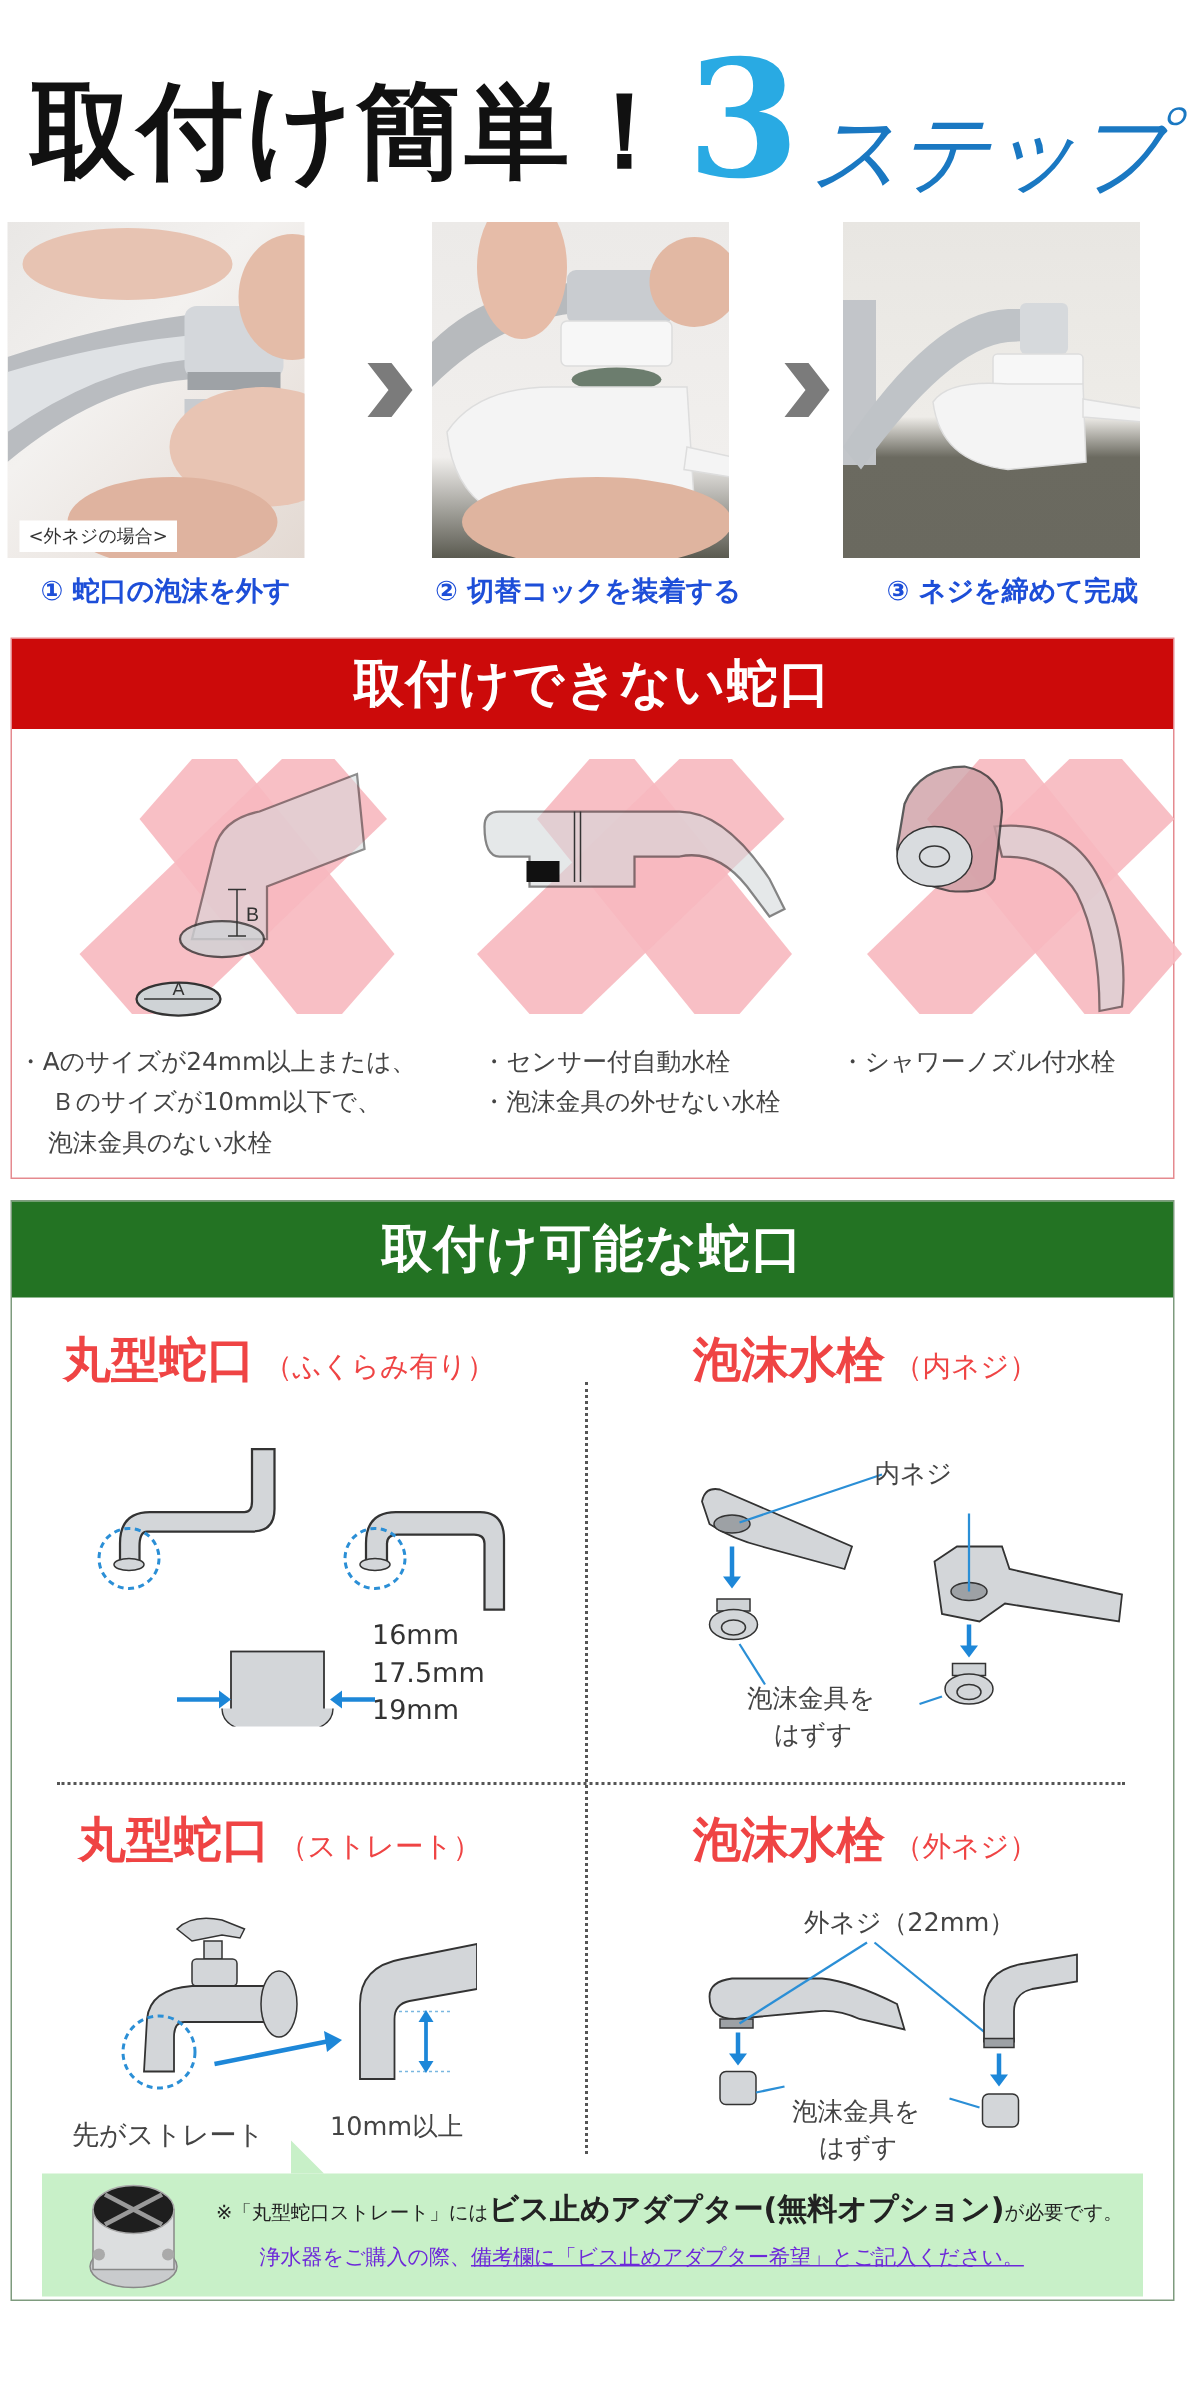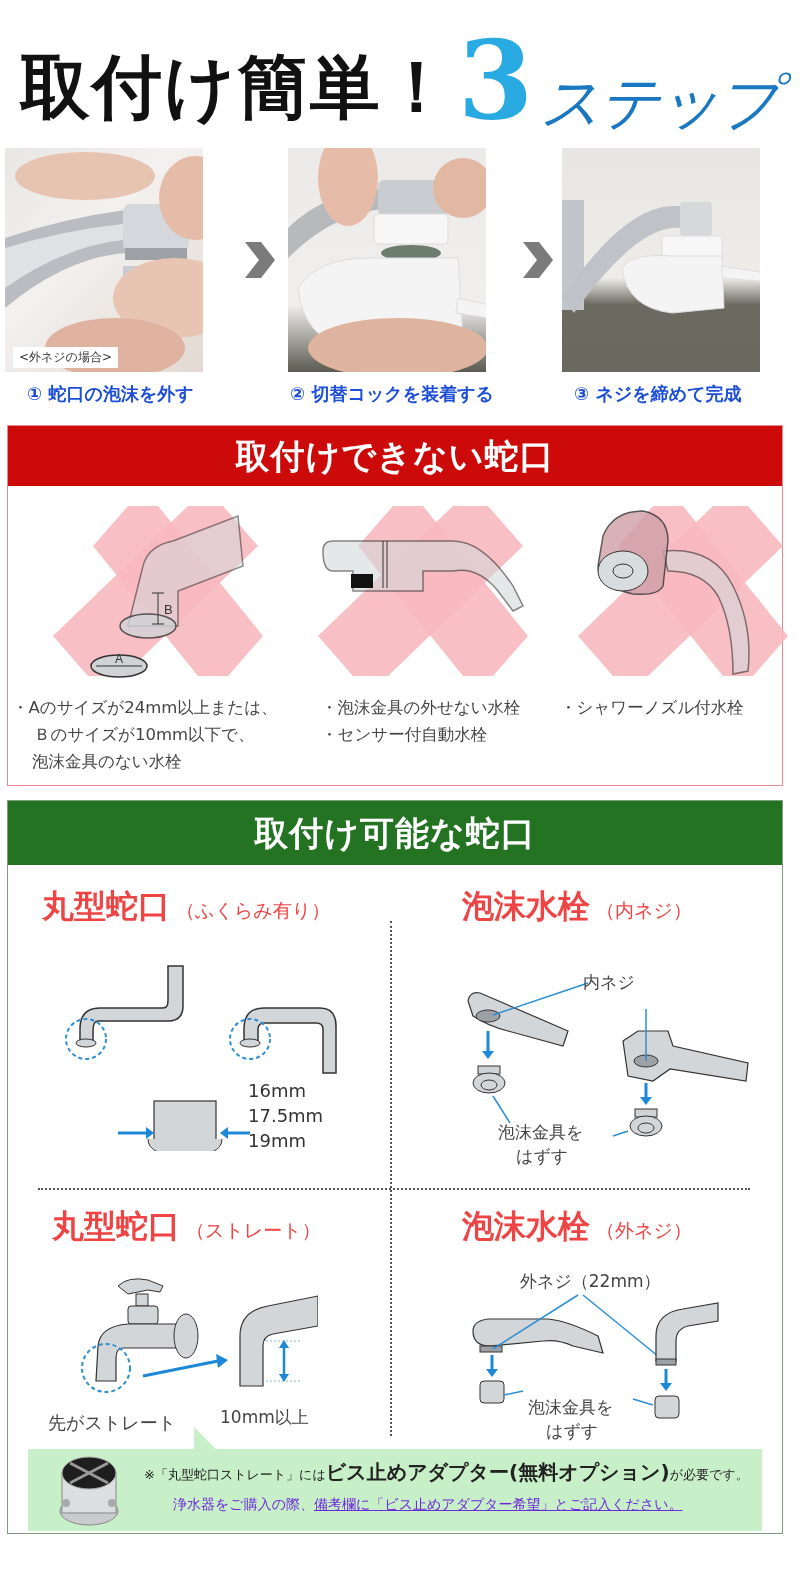--- a/index.html
+++ b/index.html
@@ -17,21 +17,21 @@
   .step-photo.p1 { left: 5px; background: linear-gradient(135deg,#e9e7e5 0%,#f3f1ef 40%,#e3d9d2 100%); }
   .step-photo.p2 { left: 288px; background: linear-gradient(180deg,#eceae8 0%,#f1efed 70%,#5a5a50 100%); }
   .step-photo.p3 { left: 562px; background: linear-gradient(180deg,#e8e6e2 0%,#eeece8 58%,#6b6a60 70%,#6a695f 100%); }
   .step-arrow { position: absolute; top: 240px; width: 34px; height: 40px; }
   .step-arrow.a1 { left: 243px; }
   .step-arrow.a2 { left: 521px; }
   .photo-tag { position: absolute; left: 8px; bottom: 4px; background: #fff; color: #333; font-size: 12px; padding: 2px 6px; }
   .step-label { position: absolute; top: 382px; font-size: 18px; color: #1d4ed8; font-weight: bold; }
   .step-label.s1 { left: 27px; }
   .step-label.s2 { left: 290px; }
-  .step-label.s3 { left: 574px; text-align: center; }
+  .step-label.s3 { left: 591px; text-align: center; }
 
   
   .ng-box { position: absolute; top: 425px; left: 7px; width: 776px; height: 361px; border: 1.5px solid #e58a8f; }
   .ng-header { position: absolute; top: 0; left: 0; right: 0; height: 60px; background: #cc0a0a; color: #fff; font-size: 34px; font-weight: bold; text-align: center; line-height: 60px; letter-spacing: 1px; }
   .ng-illus { position: absolute; top: 70px; width: 220px; height: 190px; }
   .ng-illus.i1 { left: 40px; }
   .ng-illus.i2 { left: 305px; }
   .ng-illus.i3 { left: 565px; }
   .ng-text { position: absolute; top: 268px; font-size: 16.5px; color: #444; line-height: 27px; }
   .ng-text.t1 { left: 4px; }
@@ -154,22 +154,22 @@
     <ellipse cx="50" cy="75" rx="25" ry="20" fill="#d9dcdf" stroke="#333"></ellipse>
     <ellipse cx="50" cy="75" rx="10" ry="7" fill="none" stroke="#333"></ellipse>
   </svg>
 
   <div class="ng-text t1">
     <div>・Aのサイズが24mm以上または、</div>
     <div style="padding-left:22px">Ｂのサイズが10mm以下で、</div>
     <div style="padding-left:20px">泡沫金具のない水栓</div>
   </div>
   <div class="ng-text t2">
+    <div>・センサー付自動水栓</div>
     <div>・泡沫金具の外せない水栓</div>
-    <div>・センサー付自動水栓</div>
   </div>
   <div class="ng-text t3">
     <div>・シャワーノズル付水栓</div>
   </div>
 </div>
 
 <div class="ok-box">
   <div class="ok-header">取付け可能な蛇口</div>
   <div class="v-divider"></div>
   <div class="h-divider"></div>
@@ -258,21 +258,21 @@
       <path d="M18 78 L24 86 L30 78 Z" fill="#1d87d8"></path>
     <rect x="12" y="90" width="24" height="22" rx="4" fill="#d3d6d9" stroke="#333"></rect>
     <line x1="36" y1="104" x2="55" y2="100" stroke="#2b8fd6" stroke-width="1.5"></line>
     <path d="M188 70 L188 45 Q188 22 215 18 L250 12 L250 30 L220 35 Q208 38 208 50 L208 70 Z" fill="#d3d6d9" stroke="#333" stroke-width="1.2"></path>
     <rect x="188" y="68" width="20" height="6" fill="#9da1a5" stroke="#333"></rect>
     <line x1="198" y1="78" x2="198" y2="94" stroke="#1d87d8" stroke-width="3"></line>
       <path d="M192 92 L198 100 L204 92 Z" fill="#1d87d8"></path>
     <rect x="187" y="105" width="24" height="22" rx="4" fill="#d3d6d9" stroke="#333"></rect>
     <line x1="165" y1="108" x2="185" y2="114" stroke="#2b8fd6" stroke-width="1.5"></line>
   </svg>
-  <span class="lbl" style="left:512px;top:469px">外ネジ（22mm）</span>
+  <span class="lbl" style="left:528px;top:469px">外ネジ（22mm）</span>
   <span class="lbl" style="left:520px;top:595px">泡沫金具を</span>
   <span class="lbl" style="left:538px;top:619px">はずす</span>
 
   <div class="note-tail"></div>
   <div class="note">
     <svg class="note-adapter" viewBox="0 0 62 74">
       <ellipse cx="31" cy="58" rx="29" ry="14" fill="#c9cbcd" stroke="#888"></ellipse>
       <rect x="4" y="20" width="54" height="40" fill="#dcdedf" stroke="#888"></rect>
       <ellipse cx="31" cy="20" rx="27" ry="16" fill="#1e1e1e" stroke="#aaa"></ellipse>
       <line x1="12" y1="10" x2="50" y2="30" stroke="#999" stroke-width="3"></line>

